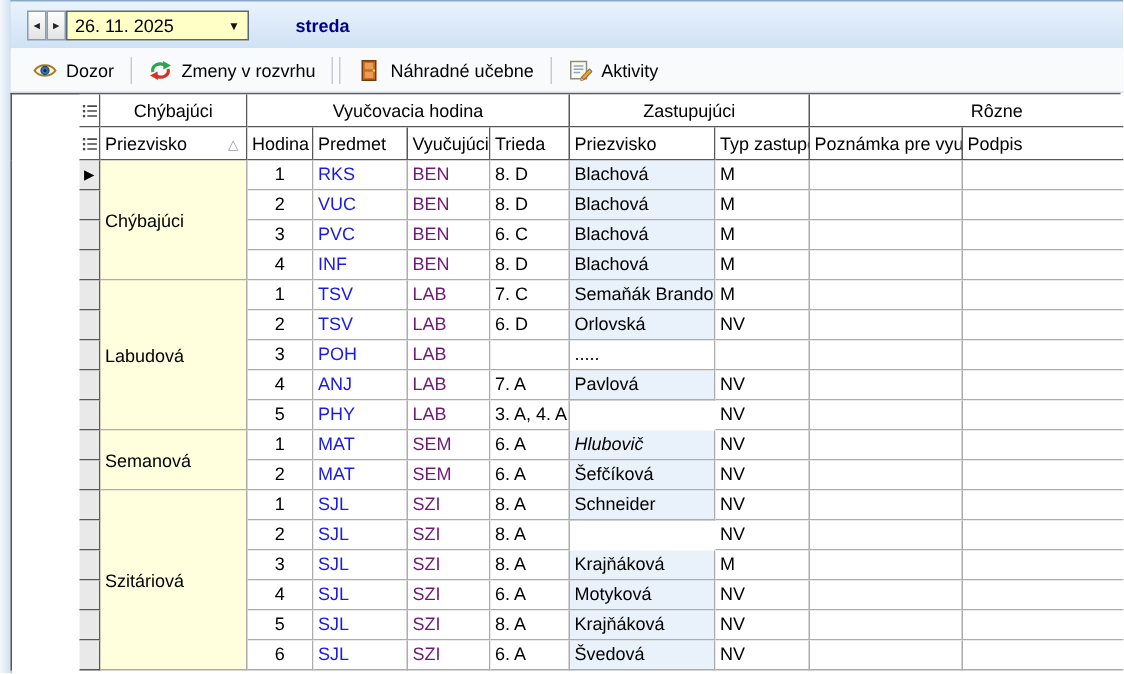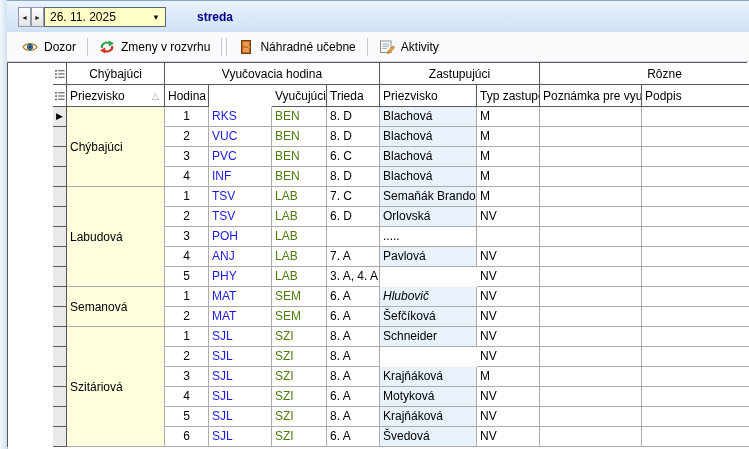--- a/index.html
+++ b/index.html
@@ -45,21 +45,21 @@
   .hc.corner{justify-content:center;padding:0;}
   .hc .sort{margin-left:auto;font-size:9px;color:#9a9a9a;padding-right:2px;}
   .tbody{grid-auto-rows:20px;border-left:1px solid #585858;}
   .cell{border-right:1px solid #ACACAC;border-bottom:1px solid #ACACAC;background:#fff;
         padding:0 3px;line-height:19px;white-space:nowrap;overflow:hidden;box-sizing:border-box;}
   .cell.sel{background:#E9E9E9;border-right:1px solid #585858;border-bottom:1px solid #585858;
             display:flex;align-items:center;justify-content:center;font-size:9px;color:#000;padding:0;}
   .cell.c-missing{background:#FFFFDE;display:flex;align-items:center;line-height:normal;}
   .cell.c-num{text-align:center;}
   .cell.c-subj{color:#1A1AE6;}
-  .cell.c-teach{color:#4d7c0f;}
+  .cell.c-teach{color:#701a75;}
   .cell.c-sub{background:#E9F1FB;}
 </style>
 </head>
 <body>
 
 <div class="screen">
 
   <div class="left-strip"></div>
 
   <div class="topbar">
@@ -136,20 +136,21 @@
           <rect x="0.2" y="1" width="1.6" height="1.6" fill="#4A4A4A"></rect>
           <rect x="0.2" y="4.3" width="1.6" height="1.6" fill="#4A4A4A"></rect>
           <rect x="0.2" y="7.6" width="1.6" height="1.6" fill="#4A4A4A"></rect>
         </svg>
       </div>
       <div class="hc" style="grid-column:2;grid-row:2">
         <span>Priezvisko</span>
         <span class="sort">△</span>
       </div>
       <div class="hc" style="grid-column:3;grid-row:2">Hodina</div>
+      <div class="hc" style="grid-column:4;grid-row:2">Predmet</div>
       <div class="hc" style="grid-column:5;grid-row:2">Vyučujúci</div>
       <div class="hc" style="grid-column:6;grid-row:2">Trieda</div>
       <div class="hc" style="grid-column:7;grid-row:2">Priezvisko</div>
       <div class="hc" style="grid-column:8;grid-row:2">Typ zastupov</div>
       <div class="hc" style="grid-column:9;grid-row:2">Poznámka pre vyučuj</div>
       <div class="hc" style="grid-column:10;grid-row:2">Podpis</div>
     </div>
     <div class="grid tbody" id="tbody">
         <div class="cell sel" style="grid-area: 1 / 1;">▶</div>
         <div class="cell c-num" style="grid-area: 1 / 3;">1</div>

